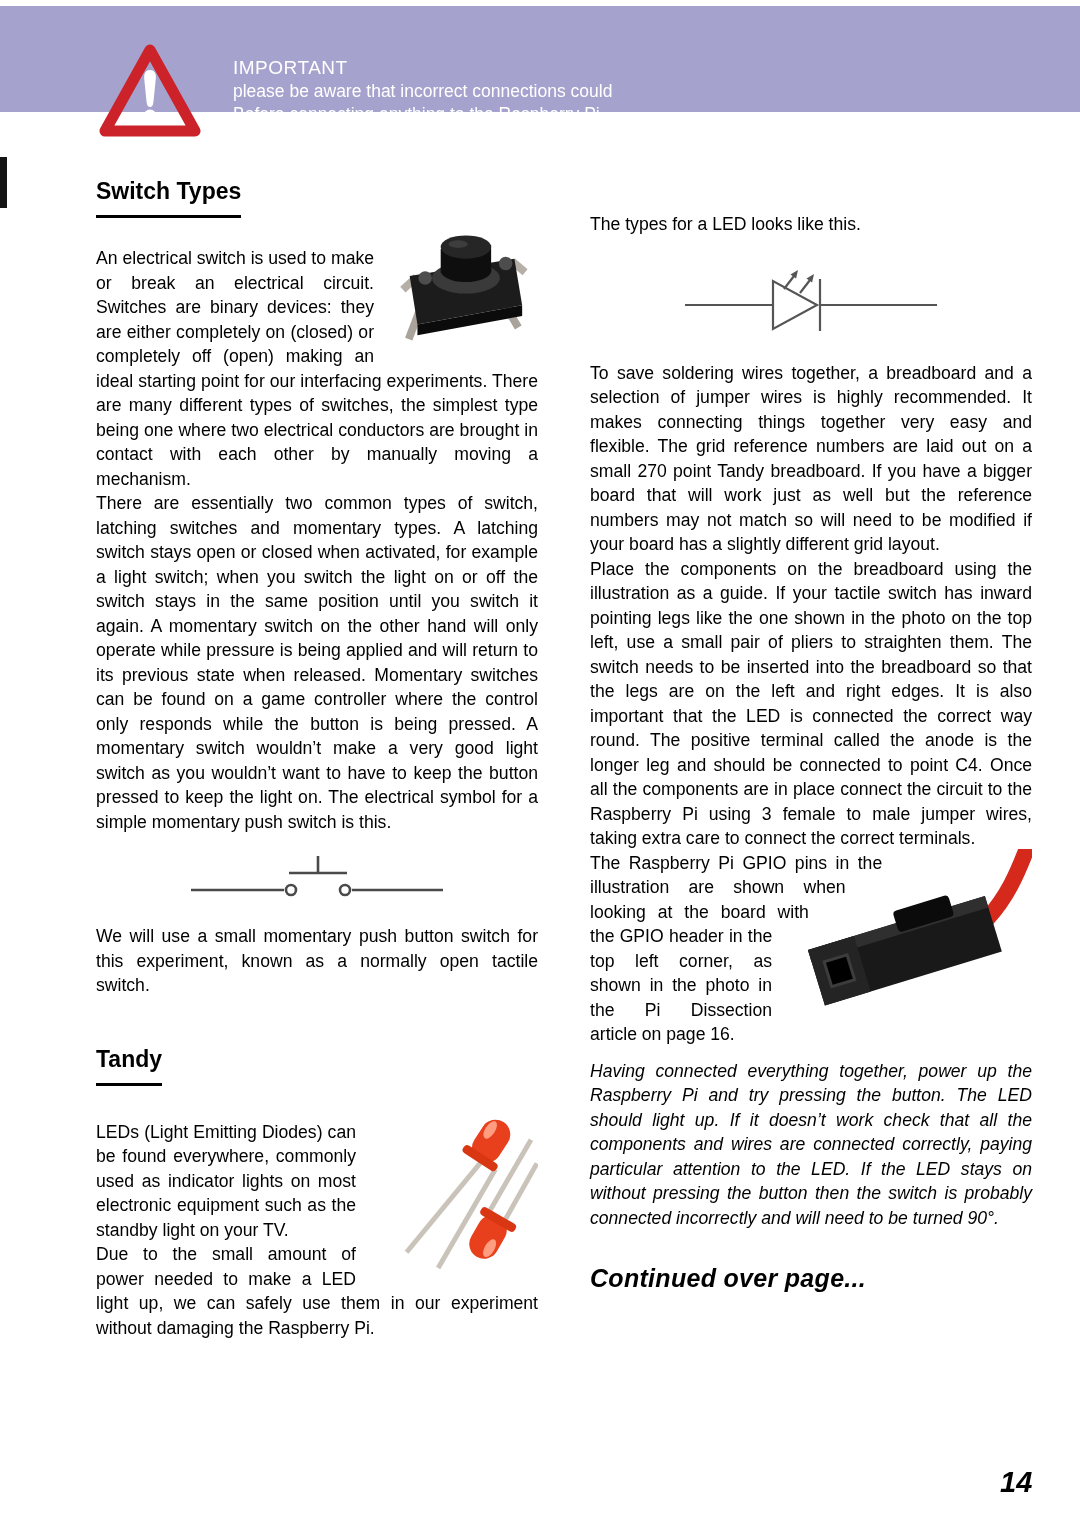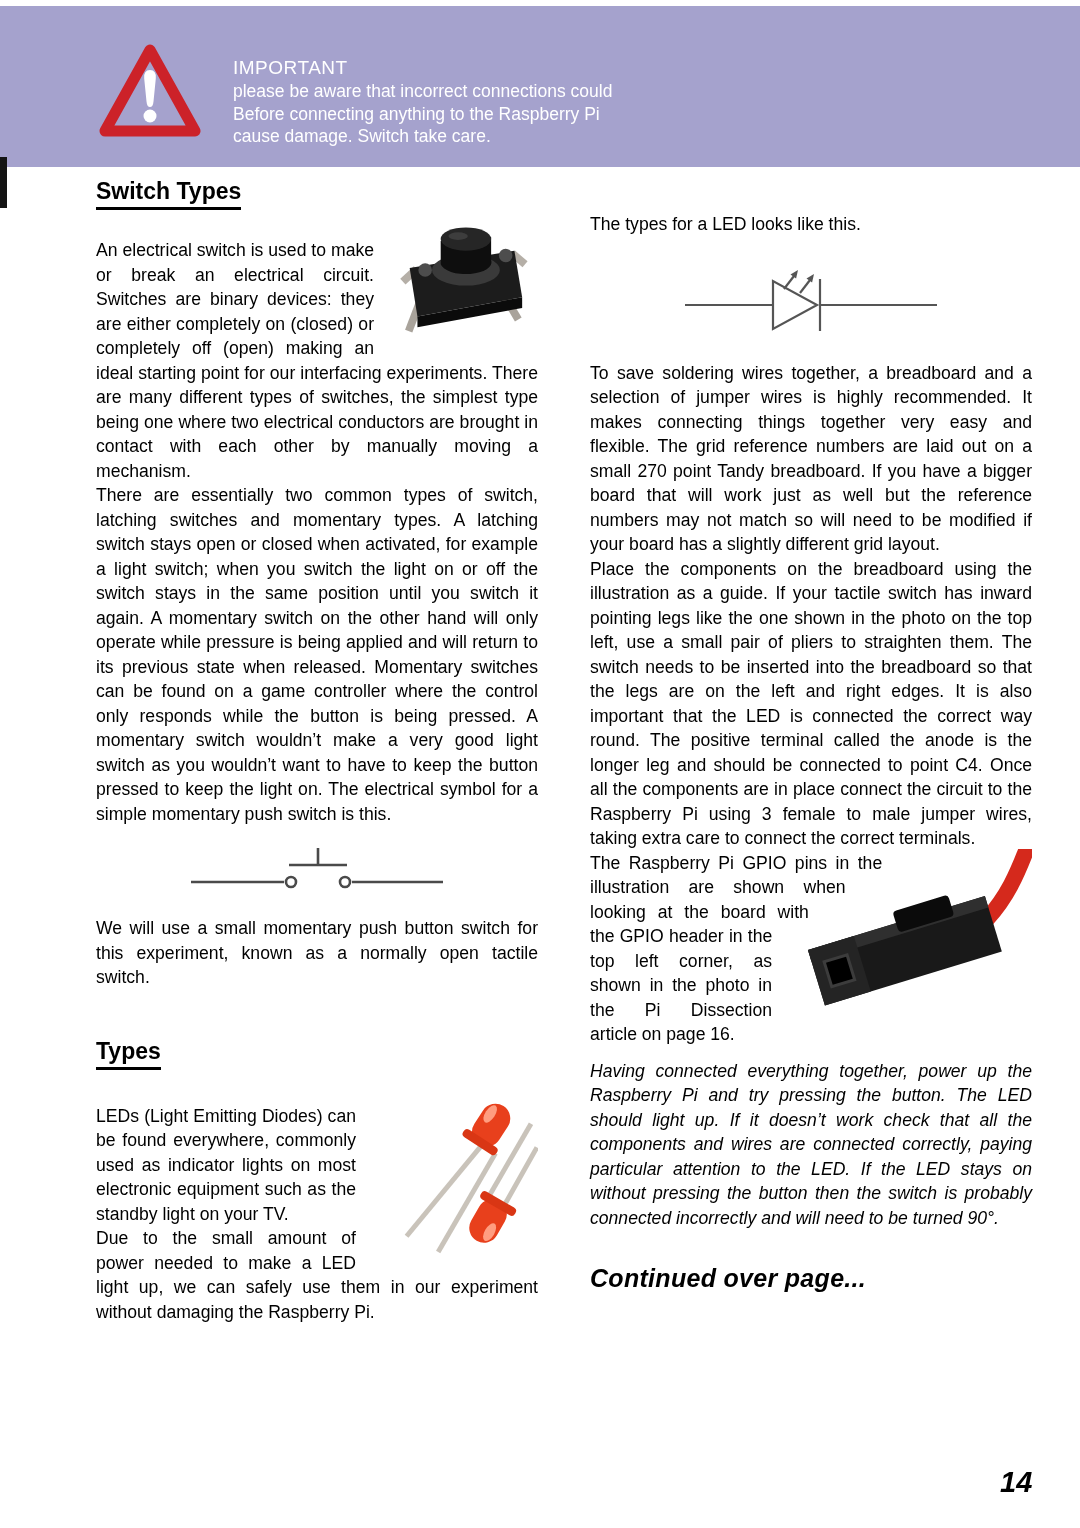--- a/index.html
+++ b/index.html
@@ -4,39 +4,39 @@
 <style>
   * { margin:0; padding:0; box-sizing:border-box; }
   html,body { background:#fff; }
   body {
     width:1080px; height:1528px; position:relative;
     font-family:"Liberation Sans", sans-serif; color:#000;
   }
   .page { position:absolute; left:0; top:0; width:1080px; height:1528px; overflow:hidden; background:#fff; }
 
   
-  .banner { position:absolute; left:0; top:6px; width:1080px; height:161px; background:#a5a2cd;padding-left:40px; }
+  .banner { position:absolute; left:0; top:6px; width:1080px; height:106px; background:#a5a2cd;padding-left:40px; }
   .warn-tri { position:absolute; left:98px; top:36px; width:104px; height:100px; }
   .banner-text { position:absolute; left:233px; top:50px; color:#fff; }
   .banner-title { font-size:19px; line-height:24px; letter-spacing:0.5px; }
   .banner-line { font-size:17.5px; line-height:22.5px; }
 
   .edge-bar { position:absolute; left:0; top:157px; width:7px; height:51px; background:#141414; }
 
   
   .col { position:absolute; }
   .col-left  { left:96px;  top:178px; width:442px; }
   .col-right { left:590px; top:212px; width:442px; }
 
   p.body { font-size:17.6px; line-height:24.5px; text-align:justify; }
   .mt { }
   .mt-lg { margin-top:12px;font-style:italic; }
 
   h2.head { font-size:23px; font-weight:bold; line-height:26px; margin:0 0 28px 0; }
-  h2.head .ul { border-bottom:3px solid #000; padding-bottom:3px; display:inline-block; }
+  h2.head .ul { border-bottom:3px solid #000; padding-bottom:11px; display:inline-block; }
   .head-leds { margin-top:48px !important; margin-bottom:34px !important; }
 
   
   .ph-switch { float:right; width:150px; height:128px; margin:-30px 0 4px 14px; }
   .ph-led    { float:right; width:172px; height:158px; margin:-8px 0 4px 10px; }
   .ph-jumper {
     float:right; width:250px; height:192px; margin:-2px 0 6px 10px;
     shape-outside: polygon(62% 0, 100% 0, 100% 100%, 0 100%, 0 55%);
     shape-margin: 8px;
   }
@@ -101,21 +101,21 @@
         <circle cx="100" cy="38" r="5"></circle>
         <circle cx="154" cy="38" r="5"></circle>
         <line x1="161" y1="38" x2="252" y2="38"></line>
         <line x1="127" y1="4" x2="127" y2="20"></line>
         <line x1="98" y1="21" x2="156" y2="21"></line>
       </g>
     </svg>
 
     <p class="body">We will use a small momentary push button switch for this experiment, known as a normally open tactile switch.</p>
 
-    <h2 class="head head-leds"><span class="ul">Types</span></h2>
+    <h2 class="head head-leds"><span class="ul">Tandy</span></h2>
 
     <div class="clearfix">
       <div class="ph-led">
         <svg viewBox="0 0 172 160">
           <g stroke="#c9c3ba" stroke-width="5" fill="none">
             <path d="M116 50 L40 142"></path>
             <path d="M130 58 L72 158"></path>
             <path d="M122 104 L166 28"></path>
             <path d="M136 116 L172 52"></path>
           </g>

